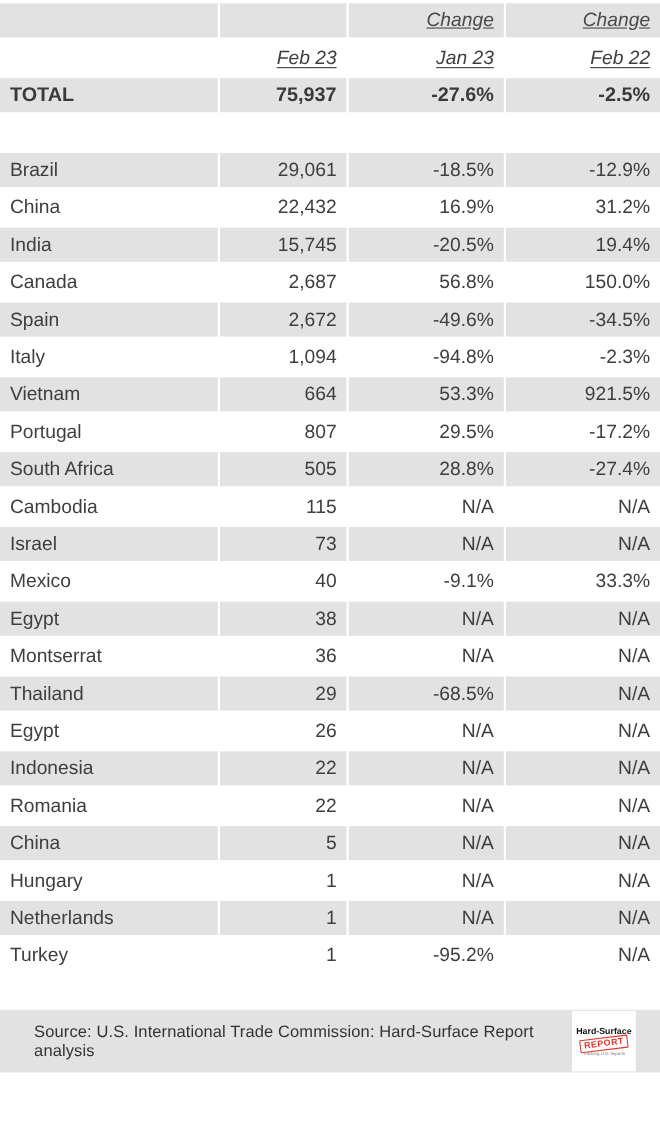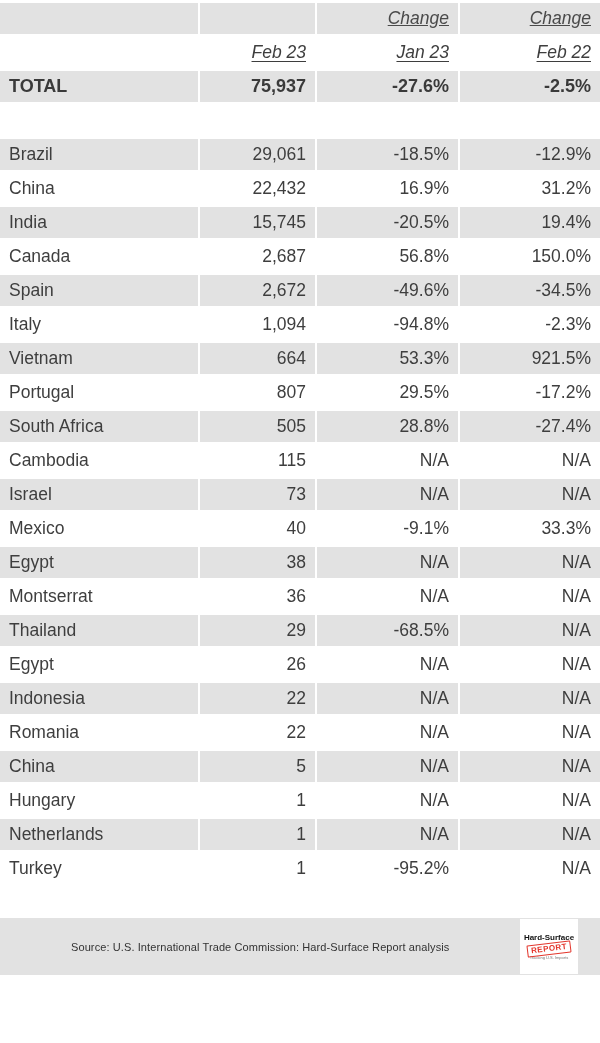--- a/index.html
+++ b/index.html
@@ -58,21 +58,21 @@
   
   .footer {
     margin-top: 31px;
     width: 600px; height: 57px;
     background: var(--stripe, #e2e2e2);
     display: flex;
     align-items: center;
     justify-content: space-between;
     padding: 0 22px 0 31px;
   }
-  .source-text { font-size: 11px; color: #333333; letter-spacing: .1px; margin-left: 40px; }
+  .source-text { font-size: 15px; color: #333333; letter-spacing: .1px; }
   .logo {
     width: 58px; height: 55px;
     background: #ffffff;
     display: flex; flex-direction: column;
     align-items: center; justify-content: center;
     gap: 1px;
     flex: 0 0 auto;
   }
   .logo-line1 { font-size: 8px; font-weight: bold; color: #111111; line-height: 1; }
   .logo-stamp {

